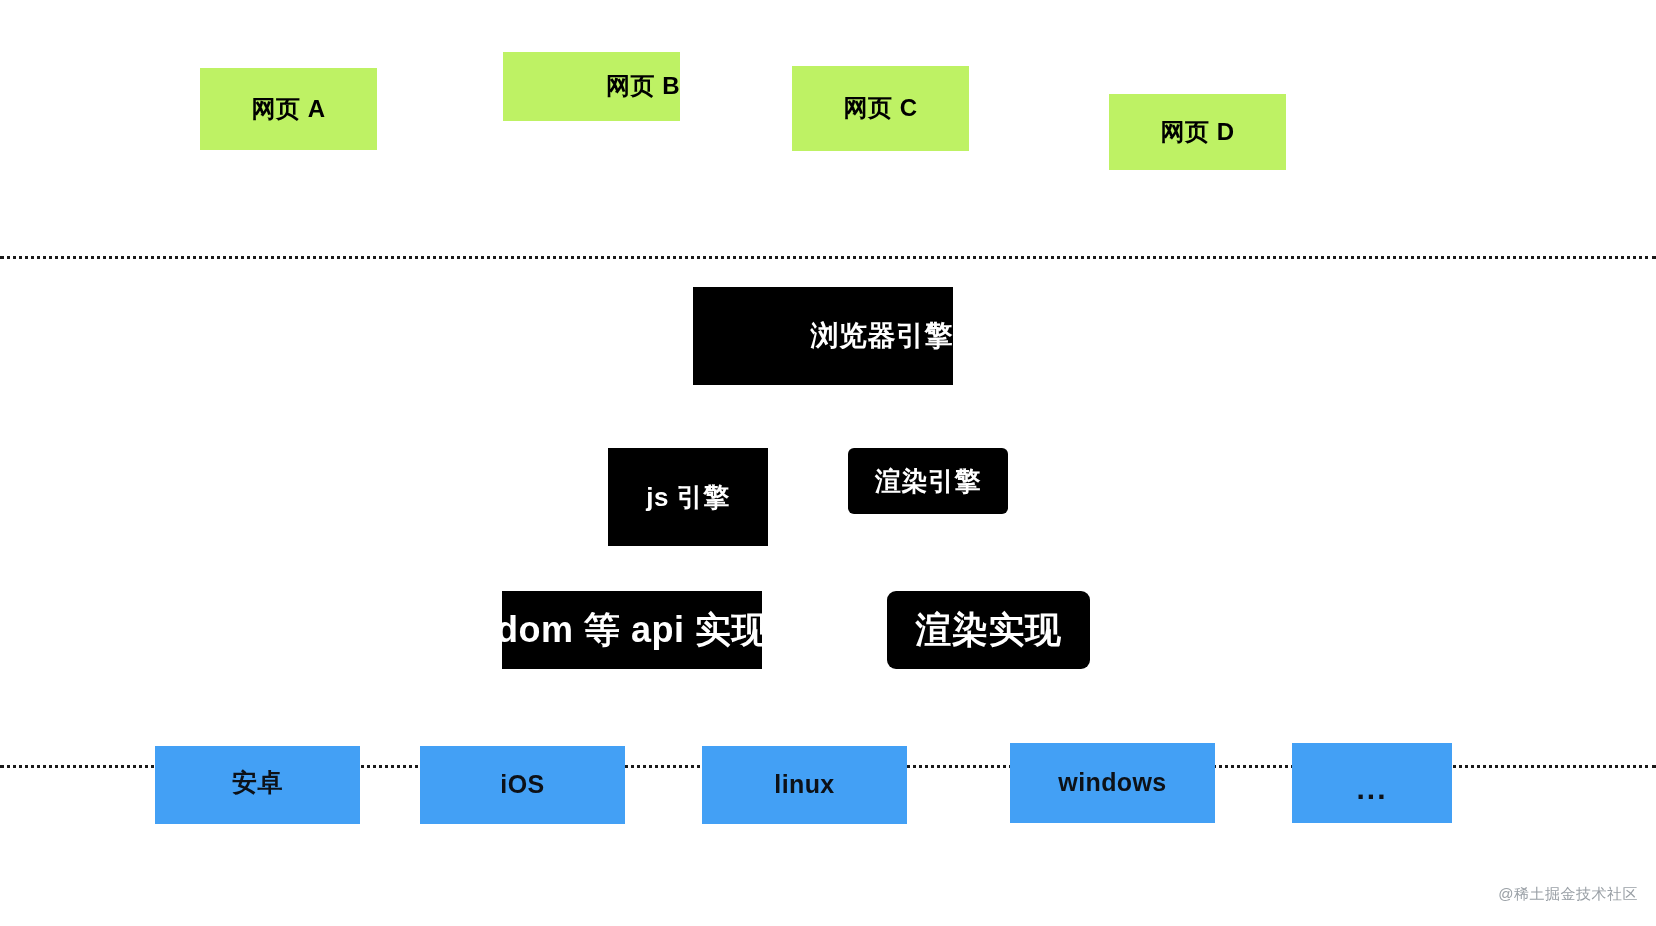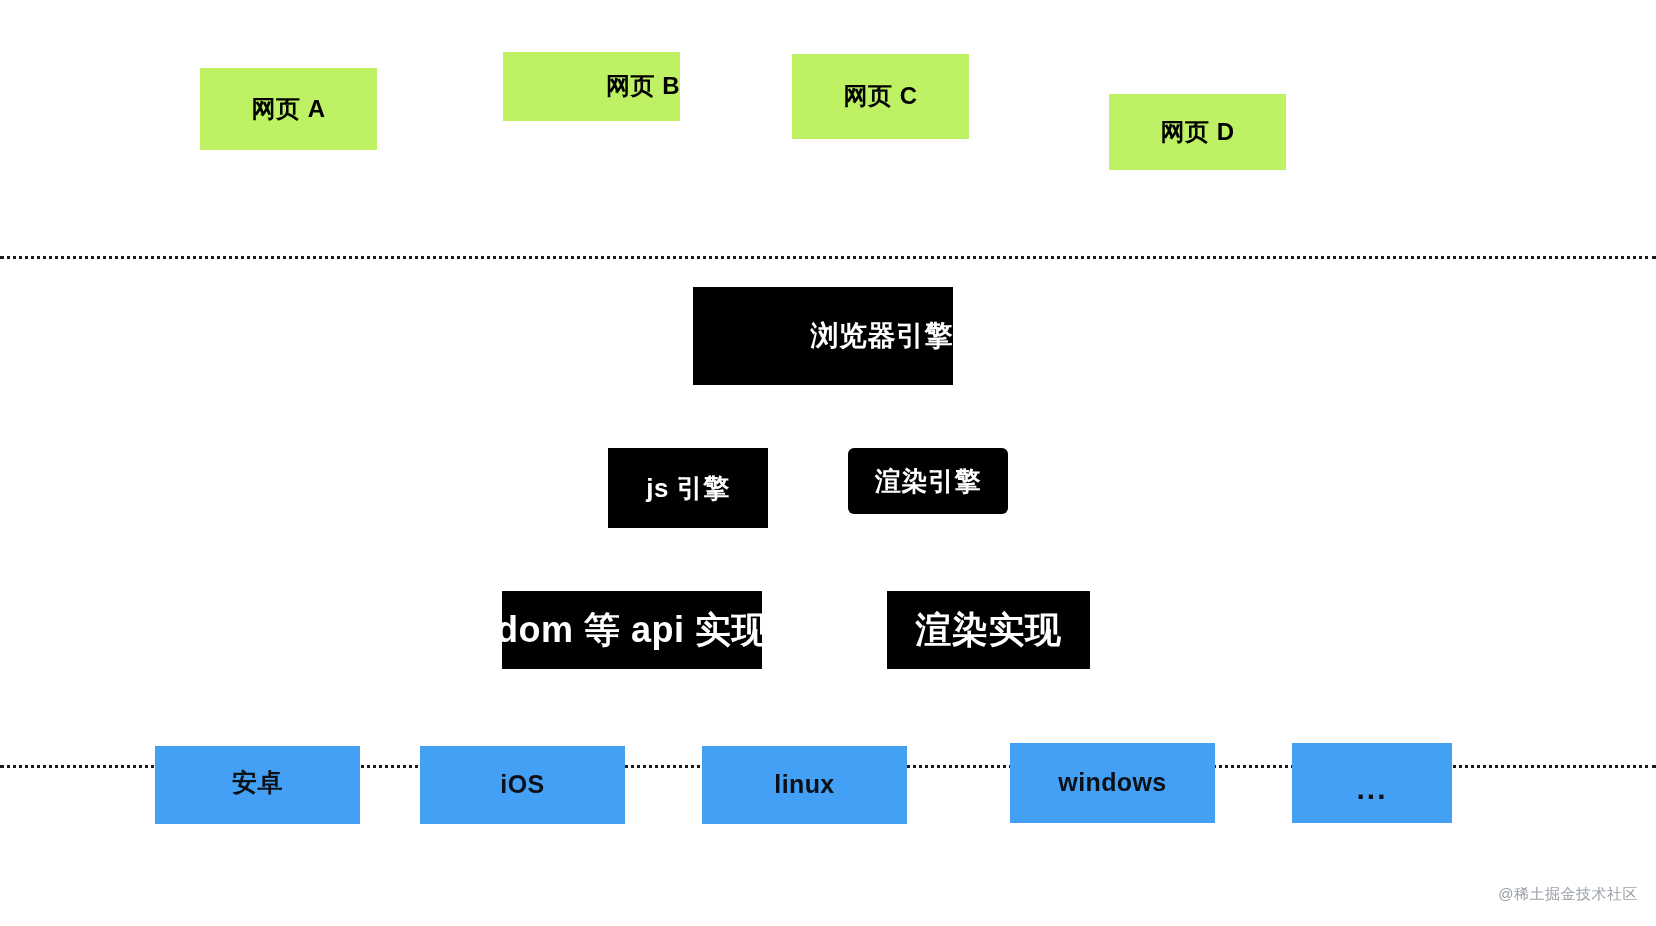--- a/index.html
+++ b/index.html
@@ -95,47 +95,47 @@
 <div id="diagram-canvas">
 
   <div class="node-box page-box" style="left:200px; top:68px; width:177px; height:82px;">
     <span>网页 A</span>
   </div>
 
   <div class="node-box page-box" style="left:503px; top:52px; width:177px; height:69px;justify-content:flex-end;">
     <span>网页 B</span>
   </div>
 
-  <div class="node-box page-box" style="left:792px; top:54px; width:177px; height:85px;">
+  <div class="node-box page-box" style="left:792px; top:66px; width:177px; height:85px;">
     <span>网页 C</span>
   </div>
 
   <div class="node-box page-box" style="left:1109px; top:66px; width:177px; height:76px;margin-top:28px;">
     <span>网页 D</span>
   </div>
 
   <div class="divider" style="top:256px;"></div>
 
   <div class="node-box engine-box lvl-1" style="left:693px; top:287px; width:260px; height:98px;justify-content:flex-end;">
     <span>浏览器引擎</span>
   </div>
 
-  <div class="node-box engine-box lvl-2" style="left:608px; top:448px; width:160px; height:80px;">
+  <div class="node-box engine-box lvl-2" style="left:608px; top:448px; width:160px; height:98px;">
     <span>js 引擎</span>
   </div>
 
   <div class="node-box engine-box lvl-2" style="left:848px; top:448px; width:160px; height:66px;border-radius:6px;">
     <span>渲染引擎</span>
   </div>
 
   <div class="node-box engine-box lvl-3" style="left:502px; top:591px; width:260px; height:78px;">
     <span>dom 等 api 实现</span>
   </div>
 
-  <div class="node-box engine-box lvl-3" style="left:887px; top:591px; width:203px; height:78px;">
+  <div class="node-box engine-box lvl-3" style="left:887px; top:591px; width:203px; height:78px;border-radius:9px;">
     <span>渲染实现</span>
   </div>
 
   <div class="divider" style="top:765px;"></div>
 
   <div class="node-box os-box" style="left:155px; top:746px; width:205px; height:78px;font-family:Liberation Mono, monospace;">
     <span>安卓</span>
   </div>
 
   <div class="node-box os-box" style="left:420px; top:746px; width:205px; height:78px;">

